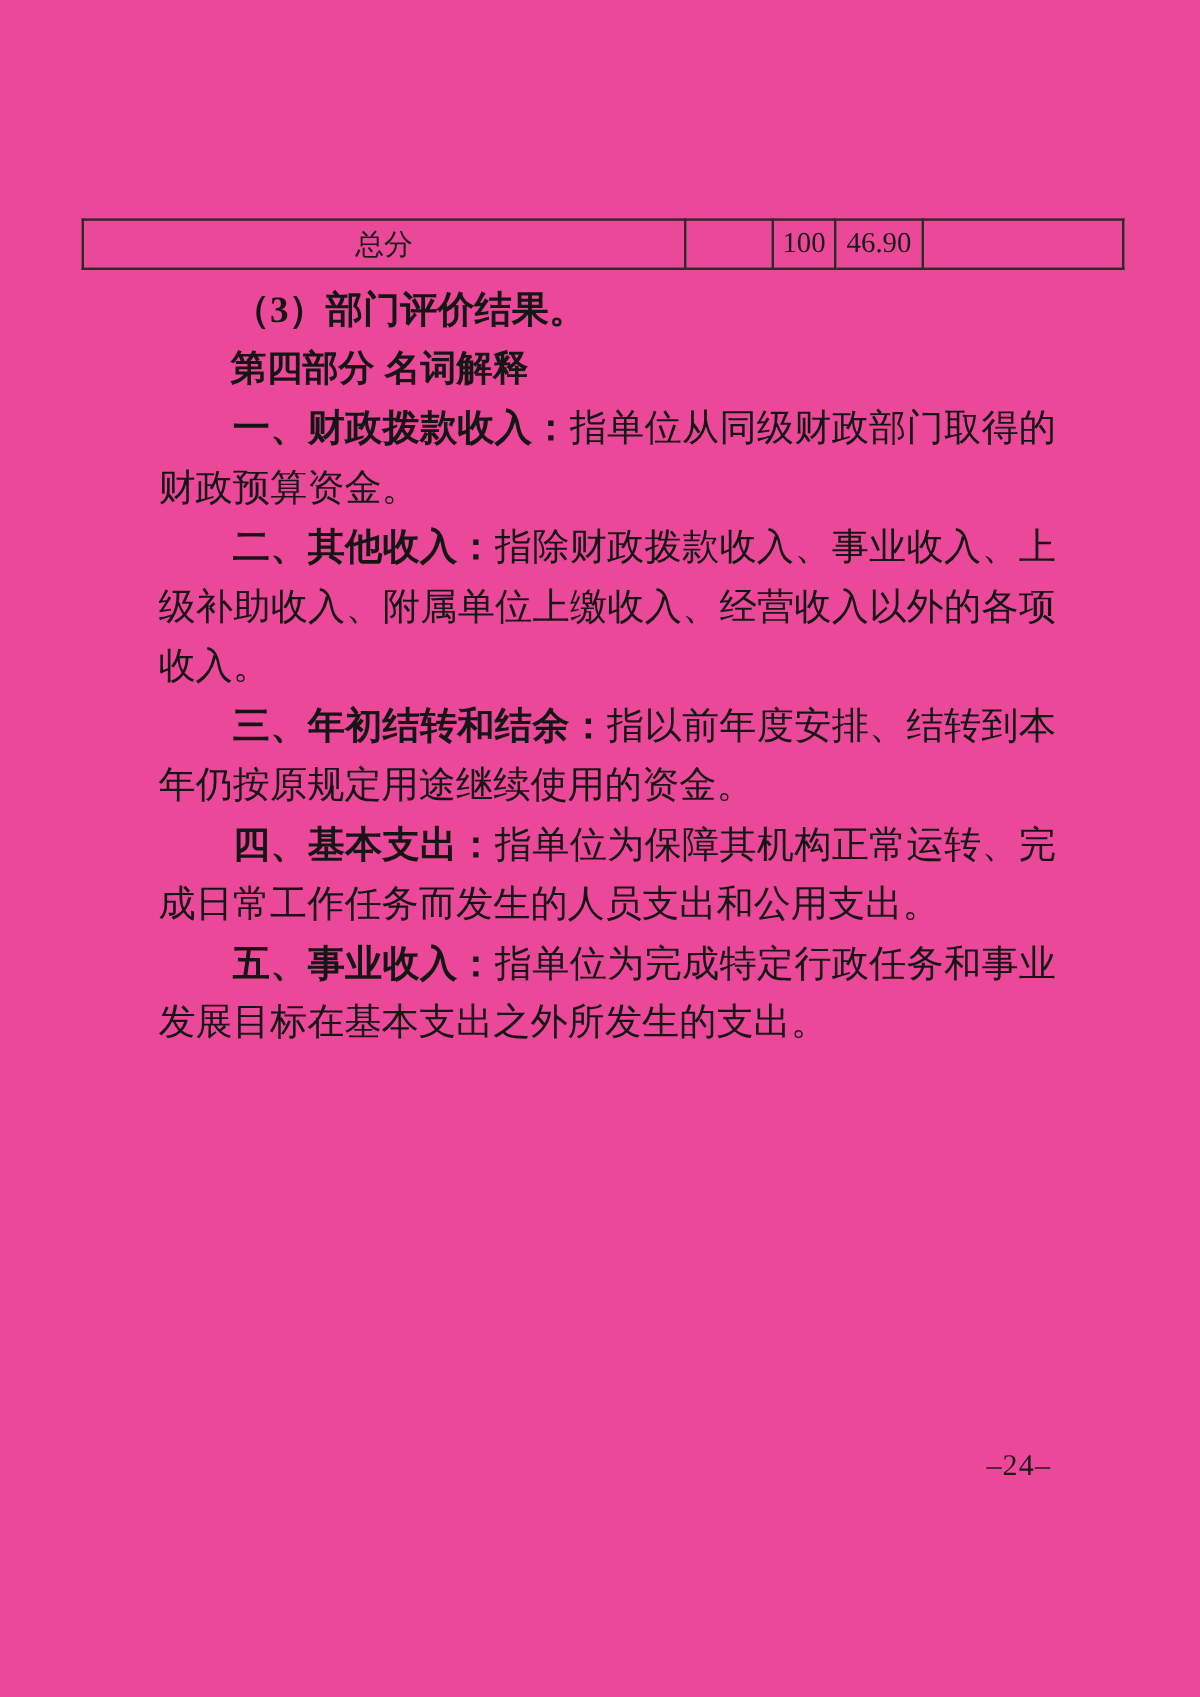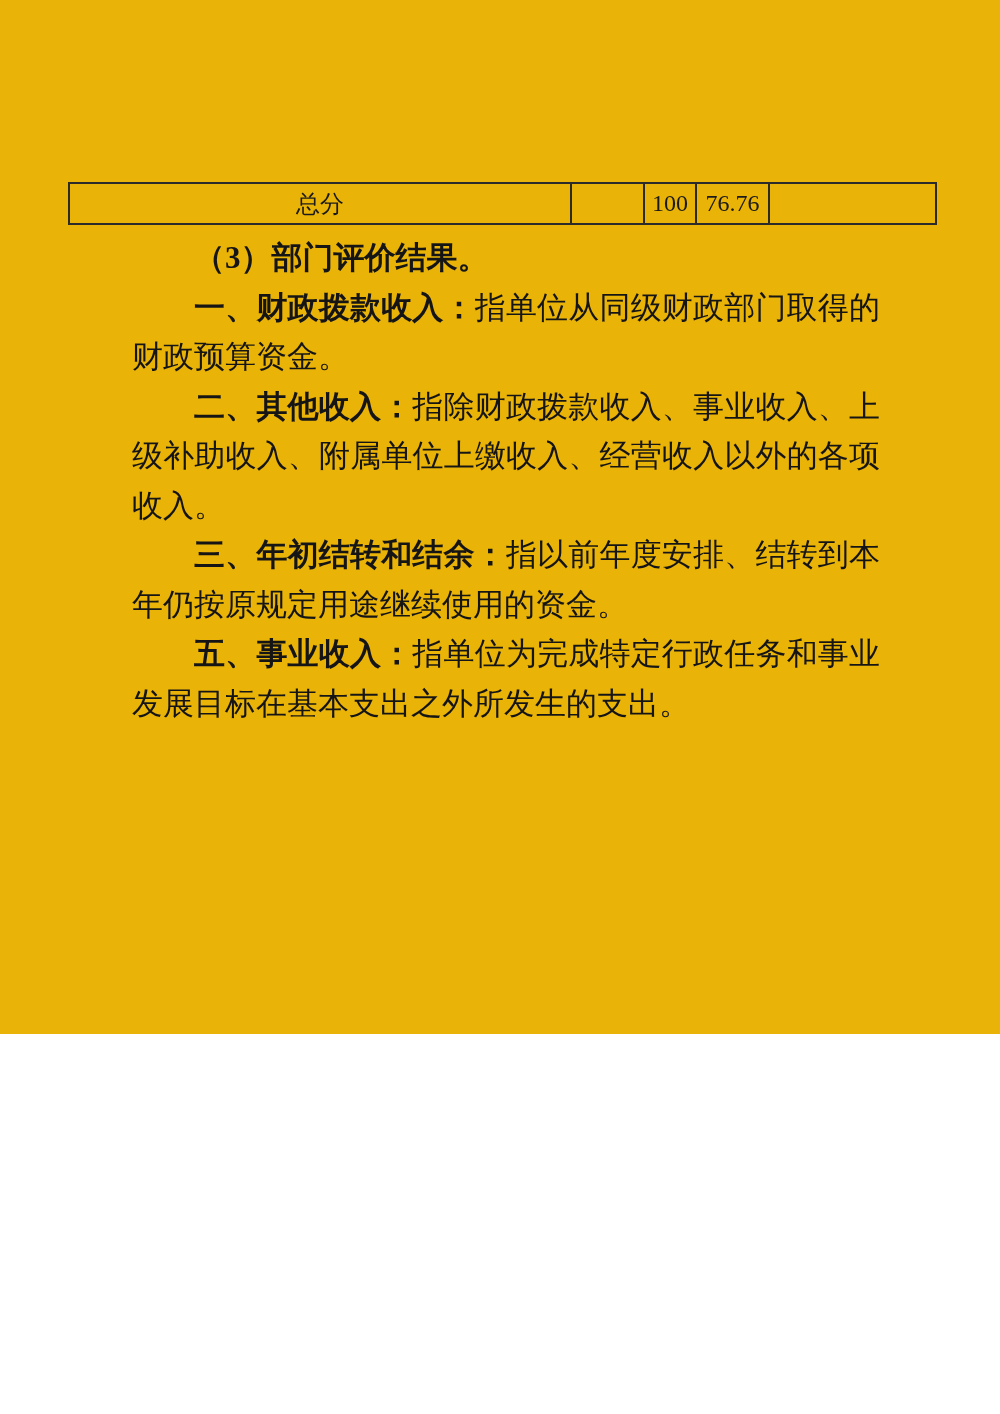--- a/index.html
+++ b/index.html
@@ -1,21 +1,21 @@
 <!DOCTYPE html>
 <html><head>
 <meta charset="utf-8">
 <style>
   * { margin: 0; padding: 0; box-sizing: border-box; }
   html, body { background: #ffffff; }
   .page {
     position: relative;
     width: 1000px;
-    height: 1034px;
-    background: #eab308;
+    height: 1414px;
+    background: #ec4899;
     overflow: hidden;
     font-family: "Liberation Serif", "DejaVu Serif", serif;
     color: #141414;
   }
   
   .score-table {
     position: absolute;
     left: 68px;
     top: 182px;
     width: 867px;
@@ -79,30 +79,32 @@
 <body>
 
 <div class="page">
 
   <table class="score-table">
     <tbody>
       <tr>
         <td class="col-1">总分</td>
         <td class="col-2"></td>
         <td class="col-3">100</td>
-        <td class="col-4">76.76</td>
+        <td class="col-4">46.90</td>
         <td class="col-5"></td>
       </tr>
     </tbody>
   </table>
 
   <div class="content">
     <p class="para bold-serif">（3）部门评价结果。</p>
+    <h2 class="section-heading">第四部分 名词解释</h2>
 
     <p class="para"><span class="term-label">一、财政拨款收入：</span><span>指单位从同级财政部门取得的财政预算资金。</span></p>
     <p class="para"><span class="term-label">二、其他收入：</span><span>指除财政拨款收入、事业收入、上级补助收入、附属单位上缴收入、经营收入以外的各项收入。</span></p>
     <p class="para"><span class="term-label">三、年初结转和结余：</span><span>指以前年度安排、结转到本年仍按原规定用途继续使用的资金。</span></p>
+    <p class="para"><span class="term-label">四、基本支出：</span><span>指单位为保障其机构正常运转、完成日常工作任务而发生的人员支出和公用支出。</span></p>
     <p class="para"><span class="term-label">五、事业收入：</span><span>指单位为完成特定行政任务和事业发展目标在基本支出之外所发生的支出。</span></p>
   </div>
 
   <div class="page-number">–24–</div>
 
 </div>
 
 </body></html>

